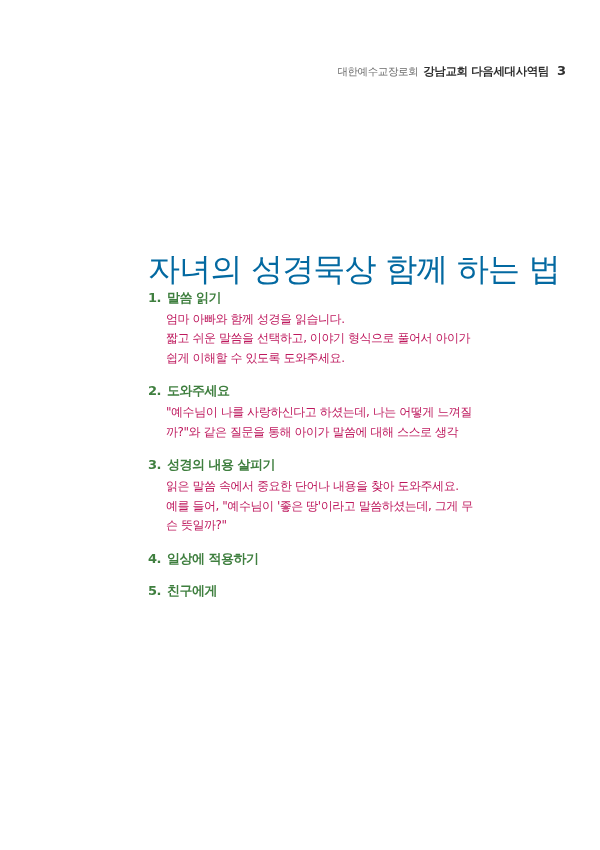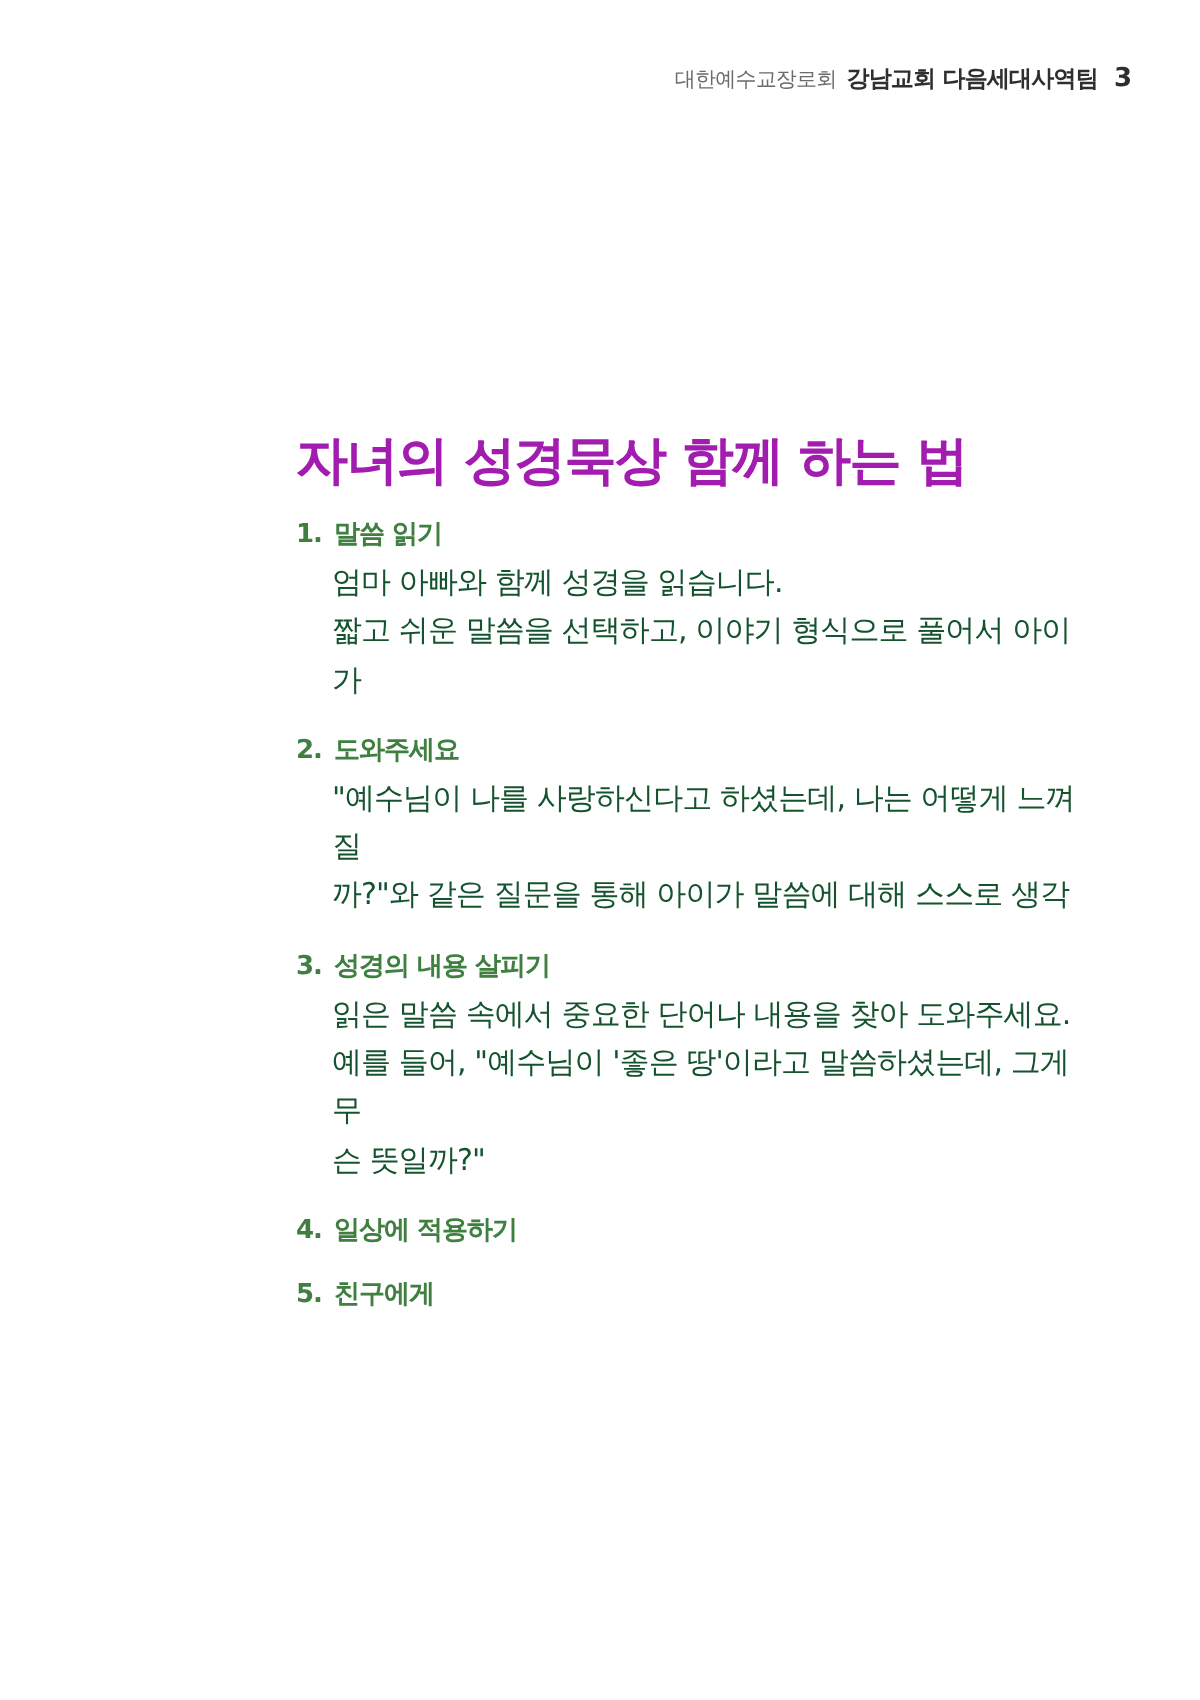--- a/index.html
+++ b/index.html
@@ -12,20 +12,21 @@
     background: #ffffff;
     font-family: "DejaVu Sans", "Liberation Sans", sans-serif;
     color: #333333;
     overflow: hidden;
   }
   .page {
     position: relative;
     width: 600px;
     height: 734px;
     box-sizing: border-box;
+    margin-top: 31px;
   }
 
   
   .header {
     position: absolute;
     top: 32px;
     right: 34px;
     display: flex;
     align-items: baseline;
     gap: 5px;
@@ -48,23 +49,23 @@
     color: #2f2f2f;
     font-weight: bold;
     margin-left: 3px;
   }
 
   
   .title {
     position: absolute;
     top: 196px;
     left: 148px;
-    font-size: 26px;
-    font-weight: bold;
-    color: #a21caf;
+    font-size: 32px;
+    font-weight: normal;
+    color: #0369a1;
     letter-spacing: -0.8px;
     white-space: nowrap;
   }
 
   
   .content {
     position: absolute;
     top: 258px;
     left: 148px;
     width: 400px;
@@ -81,23 +82,23 @@
     letter-spacing: -0.5px;
     margin-bottom: 3px;
   }
   .item-num {
     color: #3f7f3f;
     font-weight: bold;
     margin-right: 6px;
   }
   .item-body {
     margin-left: 18px;
-    font-size: 15px;
+    font-size: 12px;
     line-height: 1.62;
-    color: #14532d;
+    color: #be185d;
     letter-spacing: -0.45px;
   }
   .item-body p {
     margin: 0;
   }
 </style>
 </head>
 <body>
 
 <div class="page">
@@ -113,20 +114,21 @@
   <div class="content">
 
     <div class="item">
       <div class="item-head">
         <span class="item-num">1.</span>
         <span>말씀 읽기</span>
       </div>
       <div class="item-body">
         <p>엄마 아빠와 함께 성경을 읽습니다.</p>
         <p>짧고 쉬운 말씀을 선택하고, 이야기 형식으로 풀어서 아이가</p>
+        <p>쉽게 이해할 수 있도록 도와주세요.</p>
       </div>
     </div>
 
     <div class="item">
       <div class="item-head">
         <span class="item-num">2.</span>
         <span>도와주세요</span>
       </div>
       <div class="item-body">
         <p>"예수님이 나를 사랑하신다고 하셨는데, 나는 어떻게 느껴질</p>

